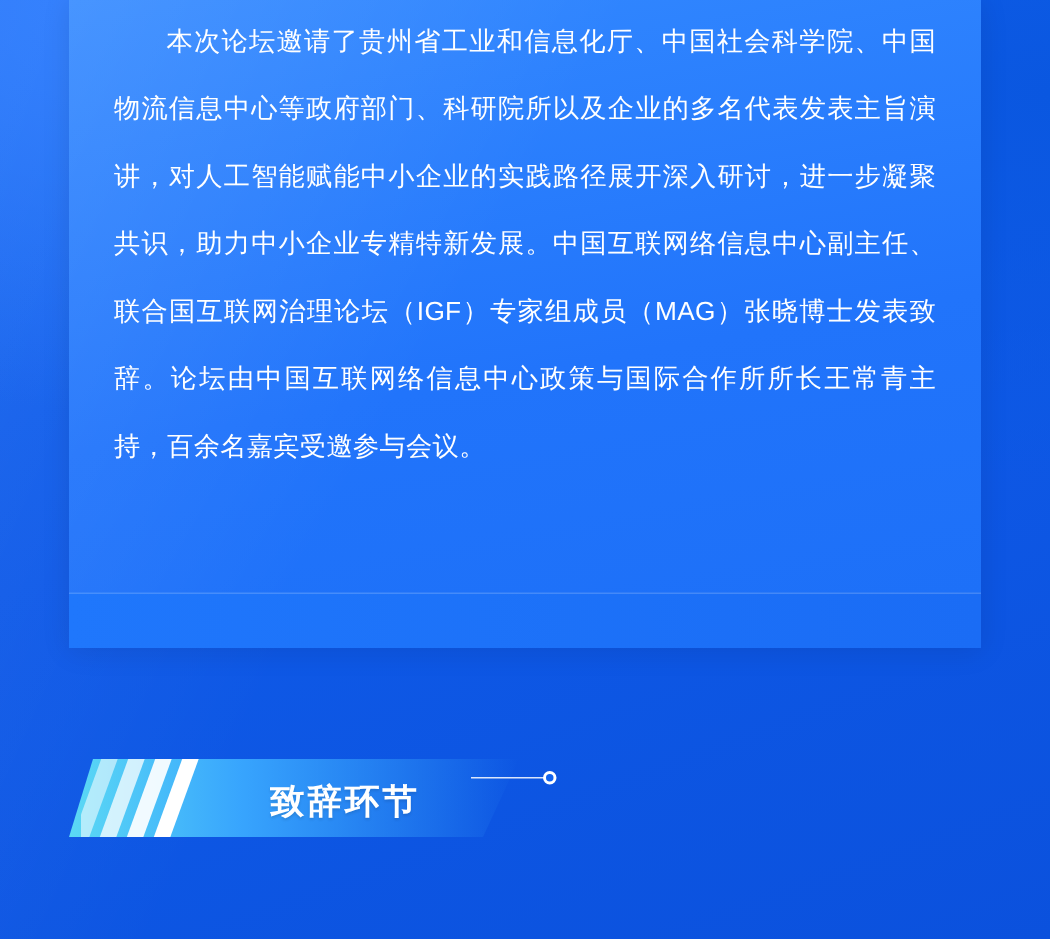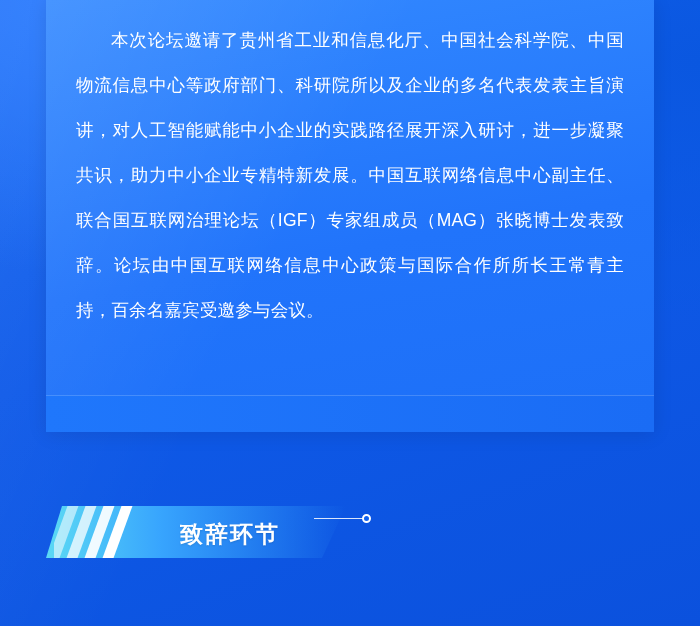--- a/index.html
+++ b/index.html
@@ -62,21 +62,21 @@
     left: 0;
     bottom: 0;
     width: 608px;
     height: 36px;
     background: linear-gradient(90deg, #1f77fc 0%, #1a6cf5 100%);
     border-top: 1px solid rgba(255,255,255,0.18);
   }
 
   .body-text {
     position: relative;
-    padding: 18px 30px 0 30px;
+    padding: 5px 30px 0 30px;
     color: #ffffff;
     font-size: 17.5px;
     line-height: 45px;
     letter-spacing: 0.2px;
     text-align: justify;
     text-indent: 2em;
     font-family: "Liberation Sans", "DejaVu Sans", sans-serif;
   }
 
   

